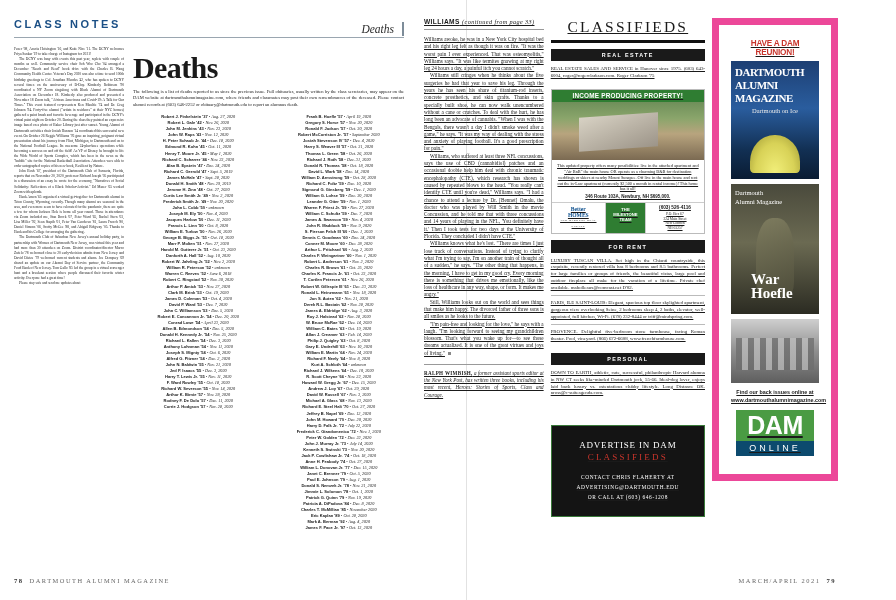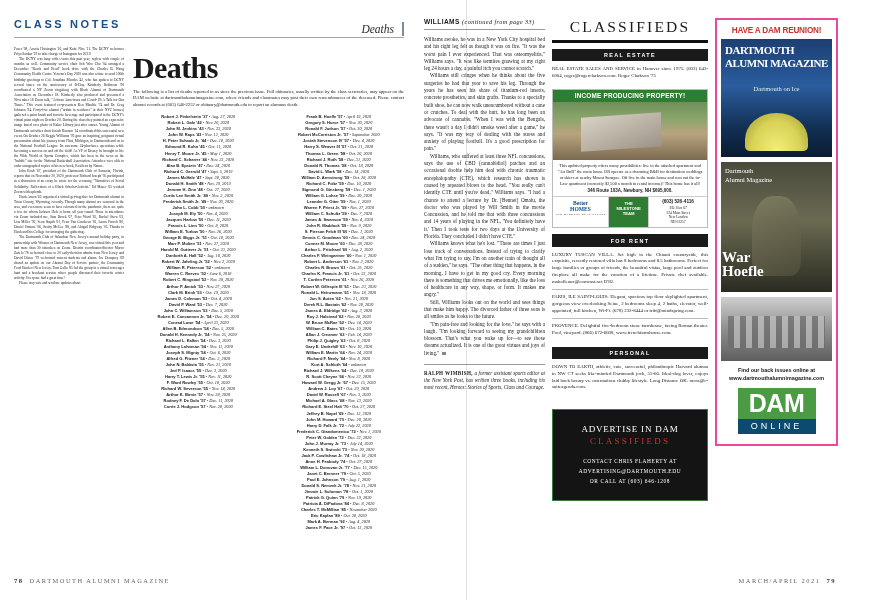--- a/index.html
+++ b/index.html
@@ -36,21 +36,21 @@
   .dentry .dt { font-style:italic; }
   .dcolpair { display:flex; gap:10px; }
   .dcolpair > div { flex:1; }
 
   .lp-foot { position:absolute; left:14px; bottom:16px; font-family:"Liberation Serif",serif;
              font-size:6.4px; letter-spacing:1.5px; color:#666; }
   .lp-foot .pg { font-weight:bold; font-size:6.6px; color:#333; margin-right:6px; }
 
   
   .right-page { width:430px; height:600px; padding:18px 10px 10px 6px; display:flex; gap:7px; position:relative; }
-  .rcol { position:relative; }
+  .rcol { position:relative;text-decoration:underline; }
   .col-article { width:124px; }
   .col-class { width:160px; }
   .col-ads { width:126px; }
 
   .art-head { font-family:"Liberation Sans", sans-serif; font-weight:bold; font-size:6.6px;
               letter-spacing:.4px; }
   .art-head span { font-family:"Liberation Serif", serif; font-weight:normal; font-style:italic; font-size:6.2px; }
   .art-rule { border-top:1px solid #999; margin:4px 0 6px; }
   .art-body { font-size:5.15px; line-height:7.3px; text-align:justify; }
   .art-body p { margin:0; text-indent:6px; }
@@ -81,45 +81,45 @@
              text-align:center; padding-bottom:3px; }
   .ad-foot { display:flex; border-top:1px solid #ccc; }
   .ad-logo { flex:1; border-right:1px solid #ccc; padding:3px 2px; text-align:center; }
   .bh { font-family:"Liberation Serif", serif; font-weight:bold; font-size:5.6px; color:#0a4d8c; line-height:6px; }
   .bh small { display:block; font-size:2.6px; letter-spacing:.6px; color:#444; }
   .ml { background:#2f7d32; color:#fff; font-family:"Liberation Sans", sans-serif; font-weight:bold;
         font-size:4.2px; padding:4px 3px; width:40px; text-align:center; line-height:5px; border-right:1px solid #ccc;}
   .ad-contact { width:58px; padding:3px 2px; text-align:center; font-size:3.6px; line-height:4.6px; }
   .ad-contact b { font-family:"Liberation Sans", sans-serif; font-size:4.7px; display:block; margin-bottom:1px; }
 
-  .adv-box { background:#141414; border:1.5px solid #3a7a3a; padding:14px 8px; text-align:center; margin-top:14px; }
+  .adv-box { background:#141414; border:1.5px solid #3a7a3a; padding:14px 8px; text-align:center; margin-top:24px; }
   .adv-l1 { font-family:"Liberation Serif", serif; font-size:9px; color:#fff; letter-spacing:.8px; }
   .adv-l2 { font-family:"Liberation Serif", serif; font-size:9px; color:#c8352c; letter-spacing:2.2px; margin-top:2px; }
   .adv-l3 { font-family:"Liberation Serif", serif; font-size:5.4px; color:#fff; letter-spacing:.6px; margin-top:10px; line-height:10px; }
 
-  .reunion-box { border:2px solid #ec4899; padding:4px; }
+  .reunion-box { border:7px solid #ec4899; padding:12px; }
   .reunion-head { background:#fff; color:#c8352c; font-family:"Liberation Sans", sans-serif;
                   font-weight:bold; font-size:8.2px; text-align:center; letter-spacing:-.2px; padding:2px 0 4px; }
   .cover { position:relative; overflow:hidden; margin-bottom:5px; }
   .cover1 { height:118px; background:linear-gradient(180deg,#1d3f73 0%,#2a5d9e 40%,#123054 75%,#0a1c33 100%); }
   .cover1 .cov-title { position:absolute; top:5px; left:4px; right:4px; color:#fff;
       font-family:"Liberation Serif", serif; font-weight:bold; font-size:13px; line-height:13px; letter-spacing:-.5px;}
   .cover1 .cov-title span { display:block; font-size:11px; }
   .cover1 .cov-sub { position:absolute; top:46px; left:0; right:0; text-align:center; color:#e9e9e9;
       font-family:"Liberation Serif", serif; font-size:6.5px; }
   .cover1 .dome { position:absolute; left:22%; bottom:6px; width:56%; height:38px;
       background:radial-gradient(ellipse at 50% 100%, #f2ef7a 0%, #d8d257 55%, #9a9430 100%);
       border-radius:50% 50% 8% 8% / 70% 70% 12% 12%; }
   .cover2 { height:130px; background:linear-gradient(180deg,#4a4a3c 0%,#6b6a52 45%,#2b2b22 100%); }
   .cover2 .cov-mast { position:absolute; top:4px; left:4px; color:#fff; font-family:"Liberation Serif",serif;
       font-weight:bold; font-size:8px; line-height:9px; }
   .cover2 .cov-mast span { display:block; font-size:6.5px; font-weight:normal; }
   .cover2 .helmet { position:absolute; left:28%; top:26%; width:44%; height:62%;
       background:linear-gradient(160deg,#7e7c5f,#4c4b39); border-radius:42% 42% 20% 20%; }
-  .cover2 .war { position:absolute; left:1px; bottom:14px; color:#fff; font-family:"Liberation Serif",serif;
+  .cover2 .war { position:absolute; left:20px; bottom:14px; color:#fff; font-family:"Liberation Serif",serif;
       font-weight:bold; font-size:15px; line-height:14px; }
   .cover3 { height:64px; background:linear-gradient(180deg,#cfcfcf 0%,#8f8f8f 50%,#5e5e5e 100%); }
   .cover3:after { content:""; position:absolute; left:6%; top:30%; width:88%; height:50%;
       background:repeating-linear-gradient(90deg,#6d6d6d 0 6px,#bcbcbc 6px 12px); opacity:.75; }
   .back-line { font-family:"Liberation Sans", sans-serif; font-weight:bold; font-size:5.4px;
                text-align:center; line-height:8px; margin:4px 0 6px; }
   .dam-logo { width:78px; margin:0 auto 6px; }
   .dam-g { background:#4a9b43; color:#fff; font-family:"Liberation Sans", sans-serif; font-weight:bold;
            font-size:25px; text-align:center; line-height:31px; letter-spacing:-.5px; }
   .dam-b { background:#0c4a6e; color:#fff; font-family:"Liberation Sans", sans-serif; font-size:9px;

